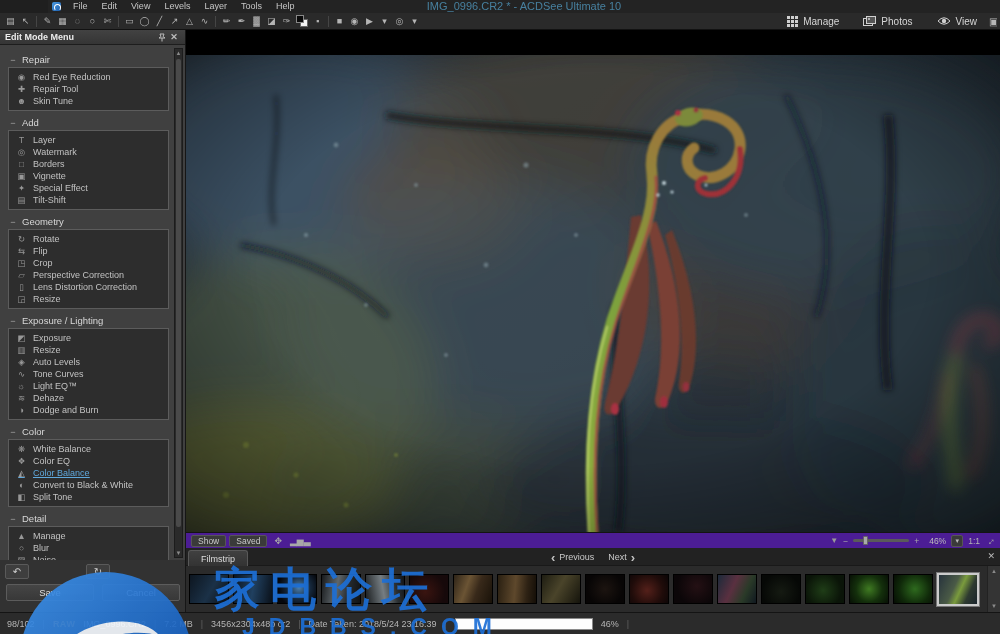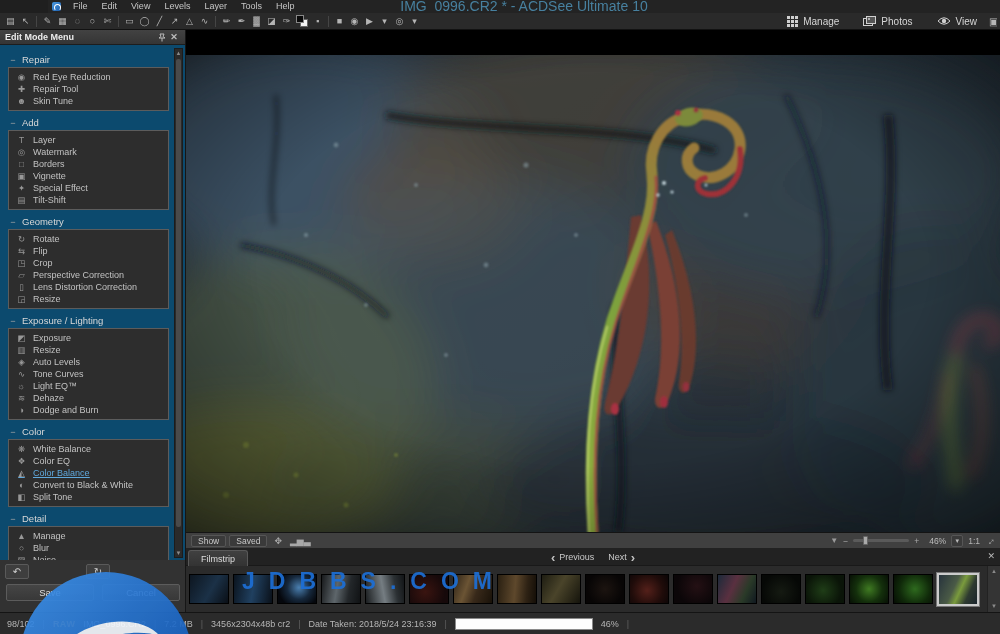--- a/index.html
+++ b/index.html
@@ -5,36 +5,36 @@
   html,body{margin:0;padding:0;background:#000;}
   *{box-sizing:border-box;}
   .window{position:relative;width:1000px;height:634px;background:#1f1f1f;overflow:hidden;
           font-family:"Liberation Sans",sans-serif;color:#c8c8c8;font-size:9px;-webkit-font-smoothing:antialiased;}
 
   
   .menubar{position:absolute;top:0;left:0;right:0;height:13px;background:#232323;display:flex;align-items:center;padding-left:4px;z-index:30;margin-left:48px;}
   .app-logo{width:9px;height:9px;background:linear-gradient(135deg,#4a9ae0,#1d5fae);border-radius:2px;margin-right:5px;position:relative;flex:0 0 auto;}
   .app-logo::after{content:"";position:absolute;left:2px;top:2px;width:5px;height:5px;border:1px solid #fff;border-radius:50%;border-bottom-color:transparent;}
   .menu-item{padding:0 7px;line-height:13px;color:#c6c6c6;cursor:default;}
-  .win-title{position:absolute;left:250px;right:250px;top:0;line-height:13px;text-align:center;color:#47809f;font-size:14px;pointer-events:none;white-space:nowrap;}
+  .win-title{position:absolute;left:250px;right:250px;top:0;line-height:13px;text-align:center;color:#47809f;font-size:11px;pointer-events:none;white-space:nowrap;}
 
   
   .toolbar{position:absolute;top:13px;left:0;right:0;height:17px;background:#2a2a2a;border-bottom:1px solid #121212;display:flex;align-items:center;padding:0 3px;z-index:30;}
   .tb-icon{width:15px;height:14px;display:inline-flex;align-items:center;justify-content:center;color:#b5b5b5;font-size:9px;line-height:1;cursor:default;}
   .tb-sep{width:1px;height:11px;background:#454545;margin:0 3px;flex:0 0 auto;}
   .tb-swatch{position:relative;width:16px;height:14px;flex:0 0 auto;}
   .tb-swatch .sw-b{position:absolute;left:2px;top:1px;width:8px;height:8px;background:#0a0a0a;border:1px solid #888;z-index:2;}
   .tb-swatch .sw-w{position:absolute;left:6px;top:5px;width:8px;height:8px;background:#f2f2f2;border:1px solid #666;}
   .mode-switch{margin-left:auto;display:flex;align-items:center;gap:0;height:17px;justify-content:flex-end;}
   .mode-btn{display:flex;align-items:center;gap:5px;color:#d6d6d6;font-size:10px;padding:0 12px;height:17px;cursor:default;}
   .mode-btn svg{display:block;}
   .mode-partial{width:8px;height:17px;overflow:hidden;display:flex;align-items:center;color:#b7b7b7;font-size:10px;}
 
   
-  .sidebar{position:absolute;left:0;top:30px;width:186px;bottom:22px;background:#0c4a6e;border-right:1px solid #161616;z-index:10;}
+  .sidebar{position:absolute;left:0;top:30px;width:186px;bottom:22px;background:#404040;border-right:1px solid #161616;z-index:10;}
   .panel-header{height:15px;background:linear-gradient(#424242,#353535);border-bottom:1px solid #1d1d1d;display:flex;align-items:center;padding:0 5px;color:#ececec;font-weight:bold;font-size:9px;}
   .panel-header .spacer{flex:1;}
   .ph-icon{width:12px;height:11px;display:flex;align-items:center;justify-content:center;color:#bbb;cursor:default;}
   .panel-body{position:absolute;top:17px;left:0;right:13px;bottom:52px;padding:5px 0 0 7px;overflow:hidden;}
   .group-header{display:flex;align-items:center;gap:5px;height:13px;margin:1px 0 1px 2px;color:#d8d8d8;font-size:9.5px;cursor:default;}
   .collapse-glyph{color:#a8a8a8;font-size:9px;width:8px;text-align:center;}
   .group-box{border:1px solid #5c5c5c;background:#2d2d2d;margin:0 3px 5px 1px;padding:3px 0;}
   .tool-item{display:flex;align-items:center;gap:6px;height:12px;padding-left:7px;color:#c2c2c2;cursor:default;white-space:nowrap;}
   .tool-item .icn{width:11px;text-align:center;color:#989898;font-size:8.5px;flex:0 0 auto;}
   .tool-item.highlight,.tool-item.highlight .lbl{color:#5fa8dc;text-decoration:underline;}
@@ -47,21 +47,21 @@
   .btn-undo{left:5px;top:4px;} .btn-redo{left:86px;top:4px;}
   .action-btn{position:absolute;top:24px;height:17px;background:linear-gradient(#454545,#383838);border:1px solid #5c5c5c;border-radius:2px;color:#e0e0e0;font-size:9.5px;display:flex;align-items:center;justify-content:center;cursor:default;}
   .btn-save{left:6px;width:88px;} .btn-cancel{left:102px;width:78px;}
 
   
   .canvas{position:absolute;left:186px;top:30px;right:0;height:502px;background:#000;z-index:1;}
   .photo{position:absolute;left:0;top:25px;width:814px;height:477px;}
   .photo svg{display:block;width:100%;height:100%;}
 
   
-  .viewerbar{position:absolute;left:186px;top:532px;right:0;height:16px;background:#404040;border-top:1px solid #141414;display:flex;align-items:center;padding:0 5px;z-index:10;font-size:8.5px;}
+  .viewerbar{position:absolute;left:186px;top:532px;right:0;height:16px;background:#4c1d95;border-top:1px solid #141414;display:flex;align-items:center;padding:0 5px;z-index:10;font-size:8.5px;}
   .vb-btn{background:#3a3a3a;border:1px solid #565656;border-radius:2px;height:12px;padding:0 6px;display:flex;align-items:center;color:#c9c9c9;margin-right:3px;cursor:default;}
   .vb-icon{color:#a8a8a8;margin:0 4px;font-size:9px;cursor:default;}
   .vb-right{margin-left:auto;display:flex;align-items:center;gap:5px;color:#ababab;}
   .zoom-track{position:relative;width:56px;height:3px;background:#5a5a5a;border-radius:2px;}
   .zoom-handle{position:absolute;left:10px;top:-3px;width:5px;height:9px;background:#a9a9a9;border:1px solid #666;border-radius:1px;cursor:default;}
   .zoom-val{min-width:22px;text-align:right;color:#bdbdbd;}
   .vb-drop{background:#3a3a3a;border:1px solid #565656;border-radius:2px;width:12px;height:12px;display:flex;align-items:center;justify-content:center;color:#bbb;font-size:7px;cursor:default;}
   .fit-icon{display:inline-block;transform:rotate(-45deg);font-size:10px;color:#a8a8a8;cursor:default;}
 
   
@@ -575,17 +575,18 @@
             <linearGradient id="wm-g" x1="0" y1="0" x2="1" y2="1">
               <stop offset="0" stop-color="#3e92ea"></stop>
               <stop offset="1" stop-color="#0c50b0"></stop>
             </linearGradient>
           </defs>
         <circle cx="88" cy="88" r="86" fill="url(#wm-g)"></circle>
         <path d="M30 96 C52 48 120 40 142 66 C120 58 76 64 66 88 C96 74 134 86 138 110 C114 94 66 98 52 122 C42 116 32 108 30 96 Z" fill="#fff" opacity=".95"></path>
       </svg>
     </div>
     <div class="wm-text">
+      <div class="wm-line1">家电论坛</div>
       <div class="wm-line2">JDBBS.COM</div>
     </div>
   </div>
 
 </div>
 
 </body></html>

